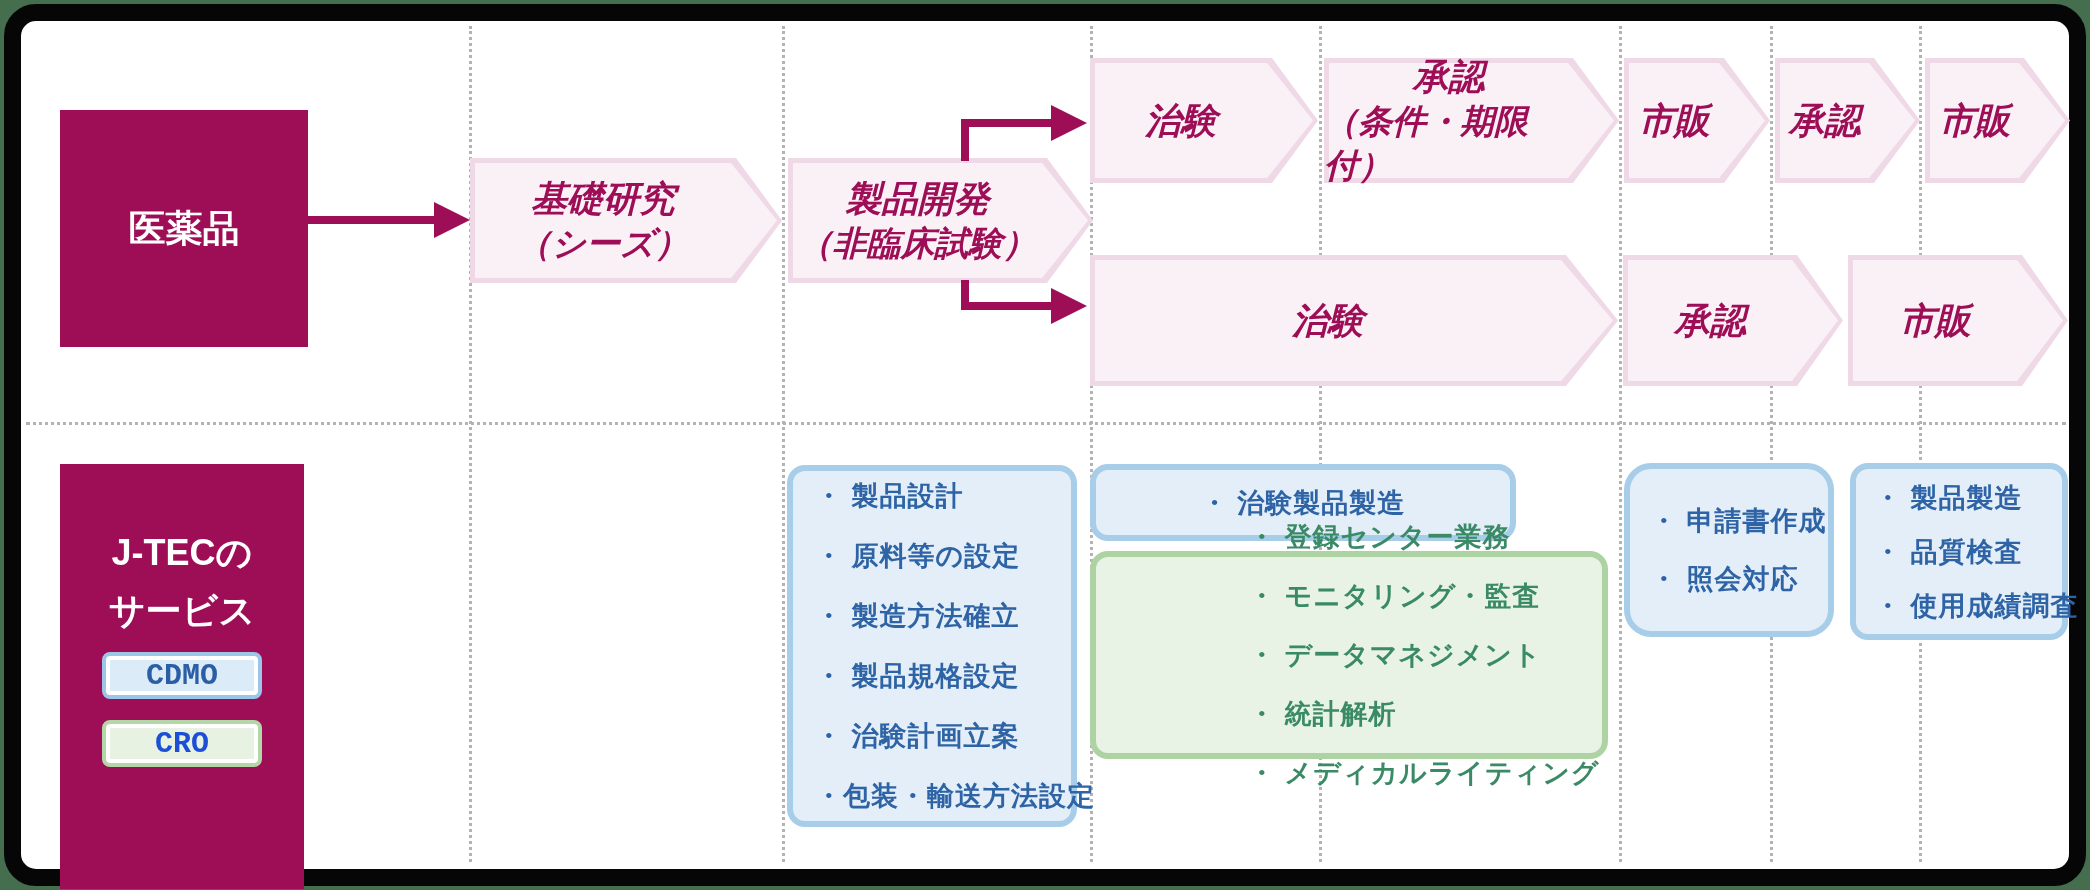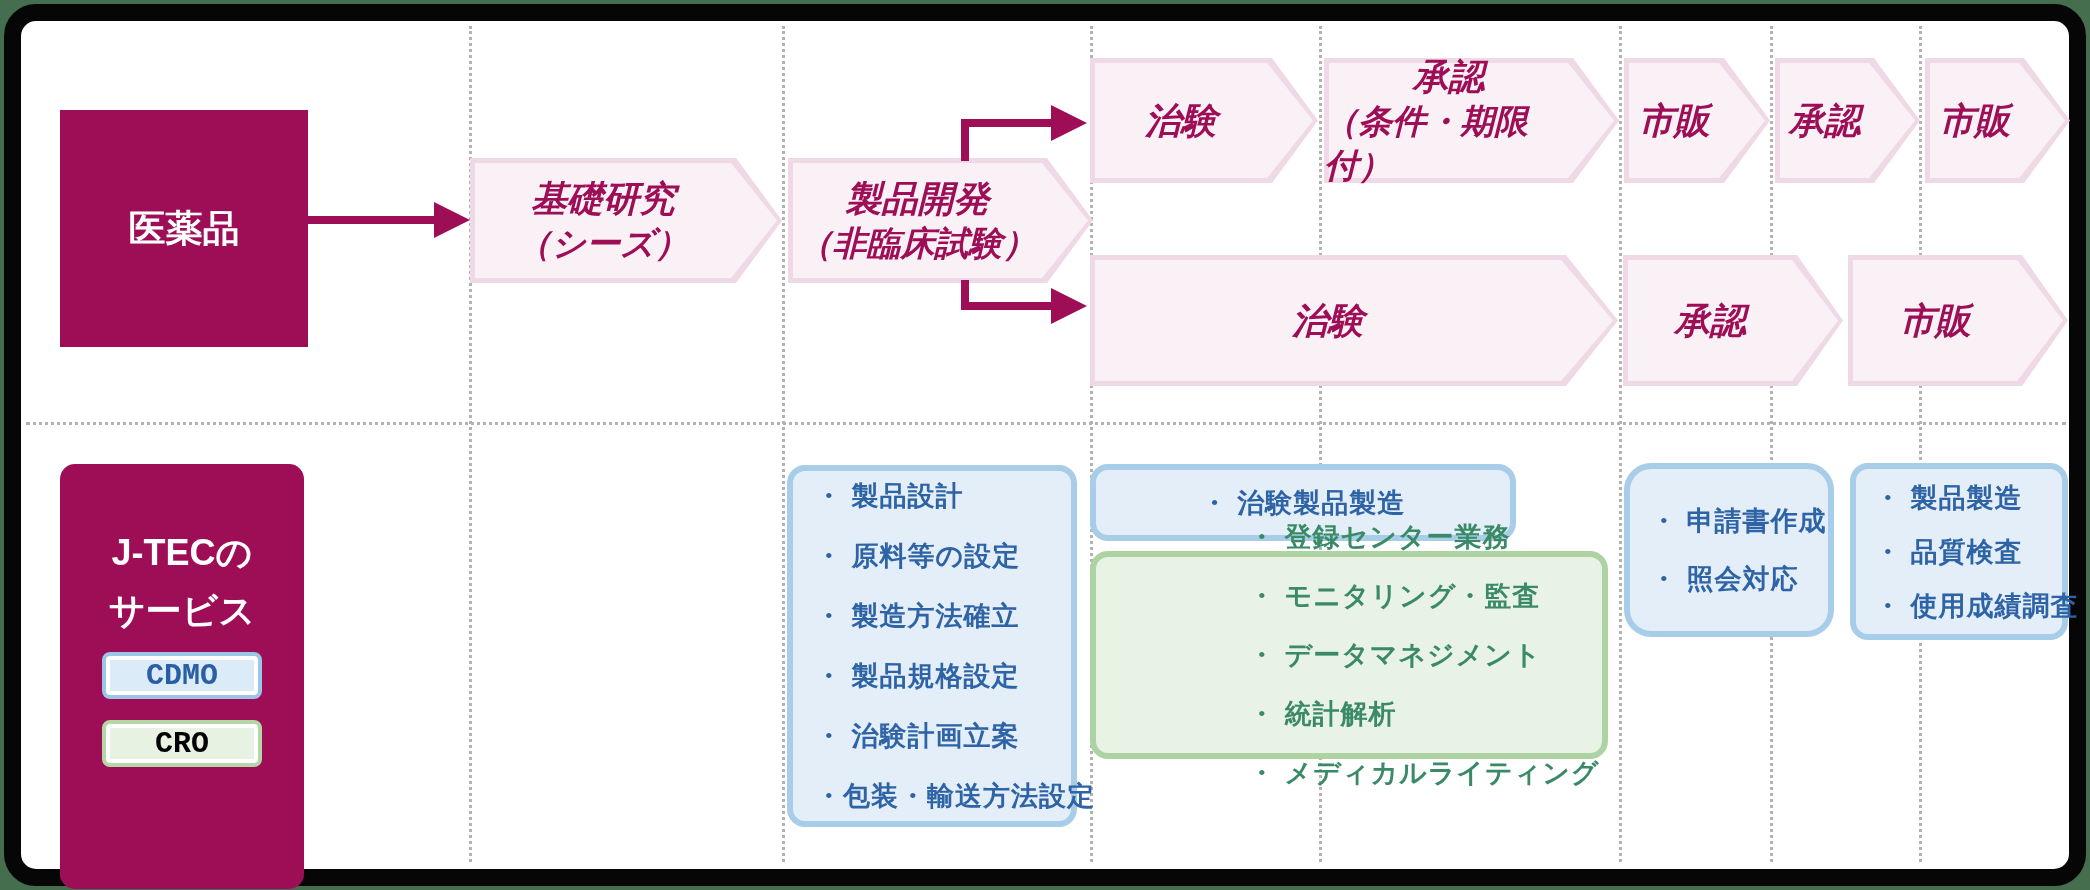--- a/index.html
+++ b/index.html
@@ -39,21 +39,21 @@
   .sbox{position:absolute;border-radius:18px;z-index:3;box-sizing:border-box;}
   .sbox.blue{background:#e3eef9;border:6px solid #a7cde9;color:#2e64a5;}
   .sbox.green{background:#e9f3e5;border:6px solid #aed3a2;color:#3a8a66;}
   .sbox .items{position:absolute;inset:0;display:flex;flex-direction:column;justify-content:center;}
   .sbox .item{font-size:27px;font-weight:bold;letter-spacing:1px;white-space:nowrap;}
 
   
   .badge{position:absolute;box-sizing:border-box;display:flex;align-items:center;justify-content:center;
          font-weight:bold;font-size:30px;border-radius:8px;z-index:4;font-family:Liberation Mono, monospace;}
   .badge.cdmo{background:#dcebf8;border:4px solid #9cc6e8;box-shadow:inset 0 0 0 4px #ffffff;color:#2a5fa5;}
-  .badge.cro{background:#e7f2e2;border:4px solid #b4d7a7;box-shadow:inset 0 0 0 4px #ffffff;color:#000000;}
+  .badge.cro{background:#e7f2e2;border:4px solid #b4d7a7;box-shadow:inset 0 0 0 4px #ffffff;color:#1d4ed8;}
 </style>
 </head>
 <body>
 
 <div class="stage">
   <div class="frame"></div>
 
   <div class="layer">
 
     <div class="vline" style="left:469px;"></div>
@@ -149,21 +149,21 @@
       </div>
     </div>
     <div class="chev" style="left:1848px;top:255px;width:220px;height:131px;">
       <div class="bg"></div>
         <div class="fg"></div>
       <div class="txt">
         <span class="t1">市販</span>
       </div>
     </div>
 
-    <div class="mbox" style="left:60px;top:464px;width:244px;height:365px;justify-content:flex-start;padding-top:60px;border-radius:15px;">
+    <div class="mbox" style="left:60px;top:464px;width:244px;height:365px;justify-content:flex-start;padding-top:60px;">
       <span style="font-size:36px;line-height:1.6;">J-TECの</span>
       <span style="font-size:36px;line-height:1.6;">サービス</span>
       <div class="badge cdmo" style="left:42px;top:188px;width:160px;height:47px;">CDMO</div>
       <div class="badge cro" style="left:42px;top:256px;width:160px;height:47px;">CRO</div>
     </div>
 
     <div class="sbox blue" style="left:787px;top:465px;width:290px;height:362px;">
       <div class="items" style="padding-left:22px;gap:24px;">
         <div class="item">・ 製品設計</div>
         <div class="item">・ 原料等の設定</div>

